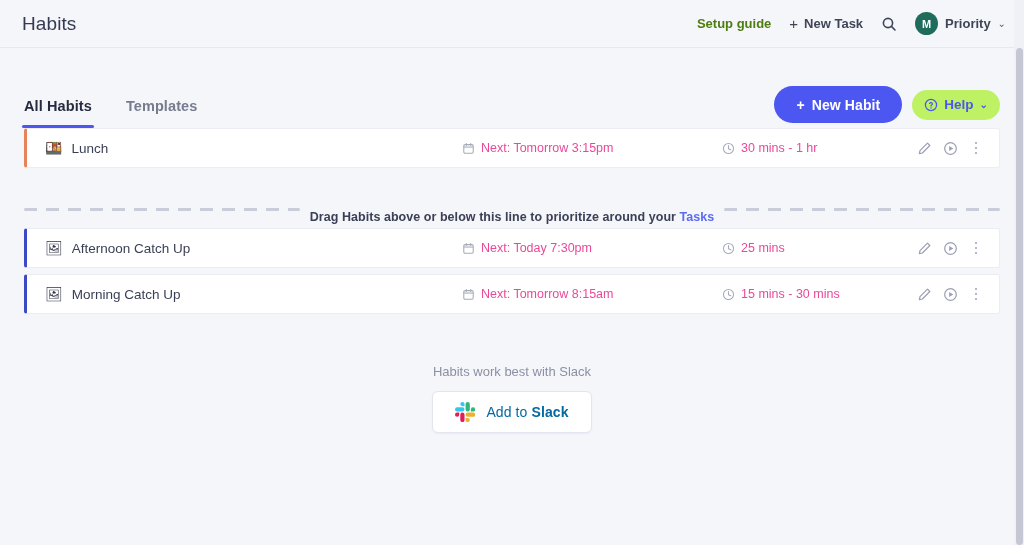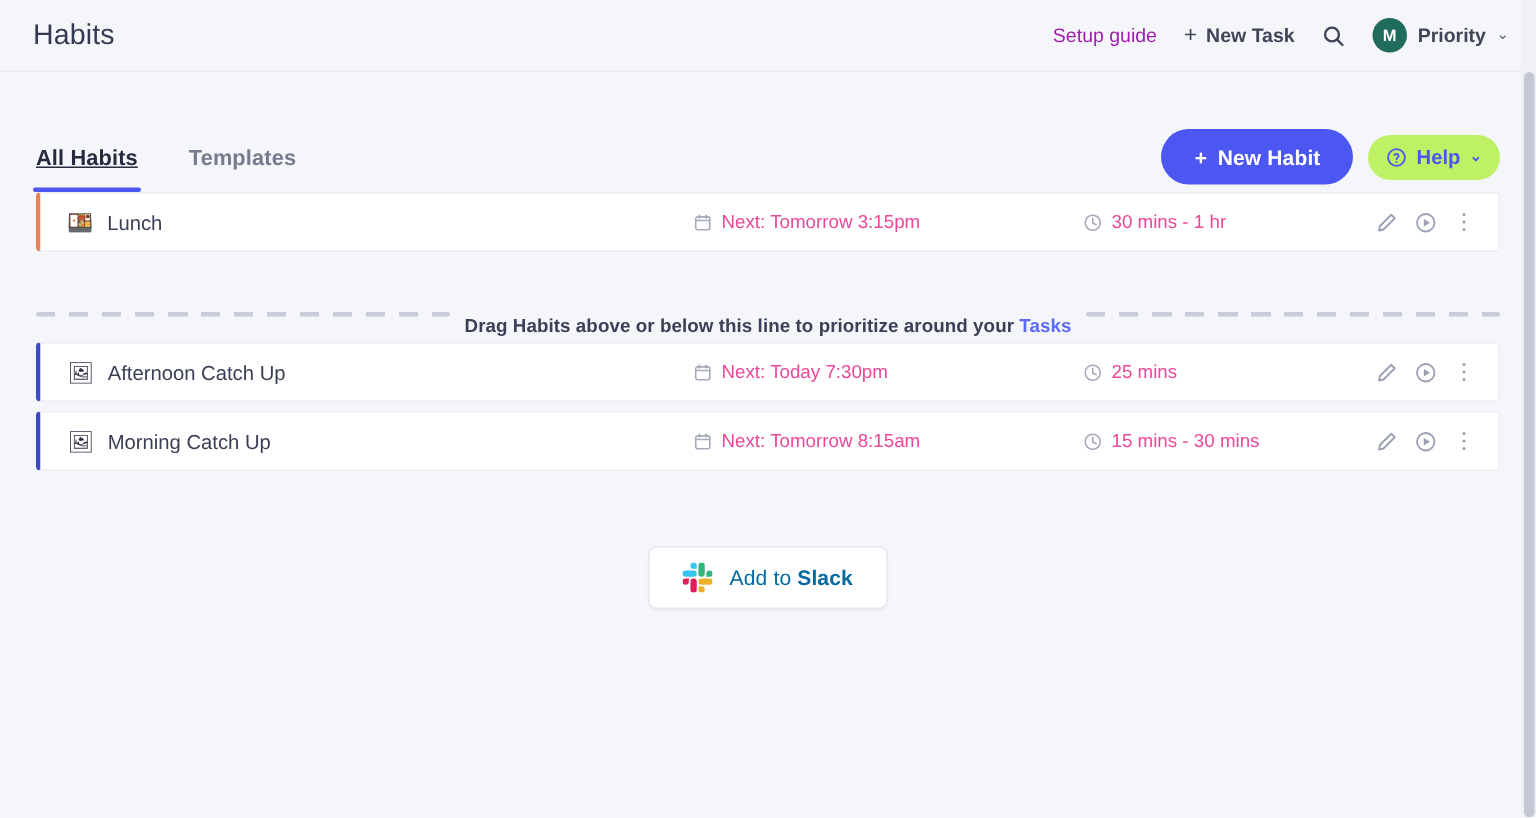--- a/index.html
+++ b/index.html
@@ -44,22 +44,22 @@
   }
 
   .topbar-right {
     display: flex;
     align-items: center;
     gap: 18px;
   }
 
   .top-link {
     font-size: 13px;
-    font-weight: 400;
-    color: #a21caf;
+    font-weight: 700;
+    color: #4d7c0f;
     cursor: pointer;
     white-space: nowrap;
   }
 
   .new-task {
     display: flex;
     align-items: center;
     gap: 6px;
     font-size: 13px;
     font-weight: 600;
@@ -139,21 +139,21 @@
   .tab {
     position: relative;
     font-size: 14.5px;
     font-weight: 700;
     color: #767b8e;
     cursor: pointer;
     padding-bottom: 14px;
     letter-spacing: .1px;
   }
 
-  .tab.active { color: #272b3f; text-decoration: underline; }
+  .tab.active { color: #272b3f; }
 
   .tab.active::after {
     content: "";
     position: absolute;
     left: -2px;
     right: -2px;
     bottom: 0;
     height: 3px;
     border-radius: 2px;
     background: #4c56f0;
@@ -583,20 +583,21 @@
               <i></i>
               <i></i>
               <i></i>
             </span>
         </div>
       </div>
 
     </div>
 
     <div class="slack-footer">
+      <div class="slack-caption">Habits work best with Slack</div>
       <button class="slack-btn">
         <span>
           <svg width="20" height="20" viewBox="0 0 122 122">
             <g>
               <path d="M25.8 77.6a12.9 12.9 0 1 1-12.9-12.9h12.9z" fill="#e01e5a"></path>
               <path d="M32.3 77.6a12.9 12.9 0 0 1 25.8 0v32.3a12.9 12.9 0 1 1-25.8 0z" fill="#e01e5a"></path>
               <path d="M45.2 25.8a12.9 12.9 0 1 1 12.9-12.9v12.9z" fill="#36c5f0"></path>
               <path d="M45.2 32.3a12.9 12.9 0 0 1 0 25.8H12.9a12.9 12.9 0 0 1 0-25.8z" fill="#36c5f0"></path>
               <path d="M96.9 45.2a12.9 12.9 0 1 1 12.9 12.9H96.9z" fill="#2eb67d"></path>
               <path d="M90.4 45.2a12.9 12.9 0 0 1-25.8 0V12.9a12.9 12.9 0 1 1 25.8 0z" fill="#2eb67d"></path>

